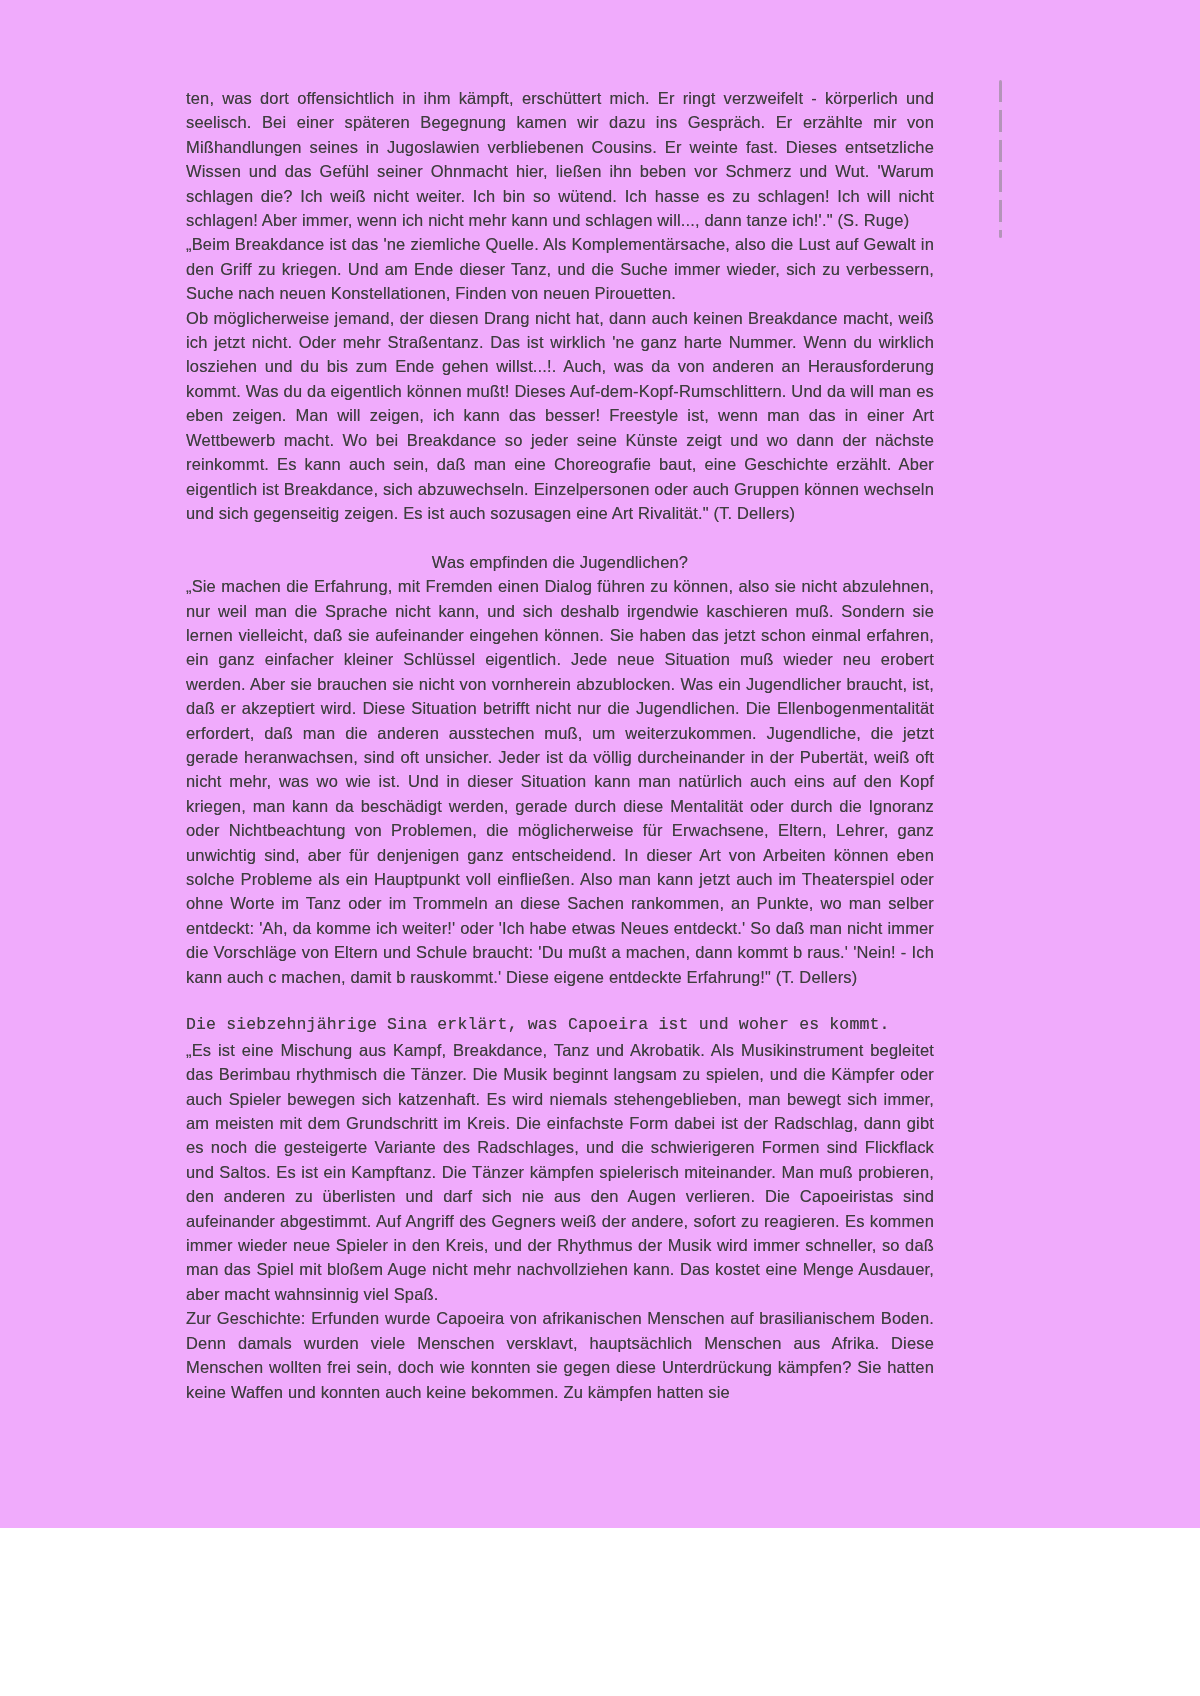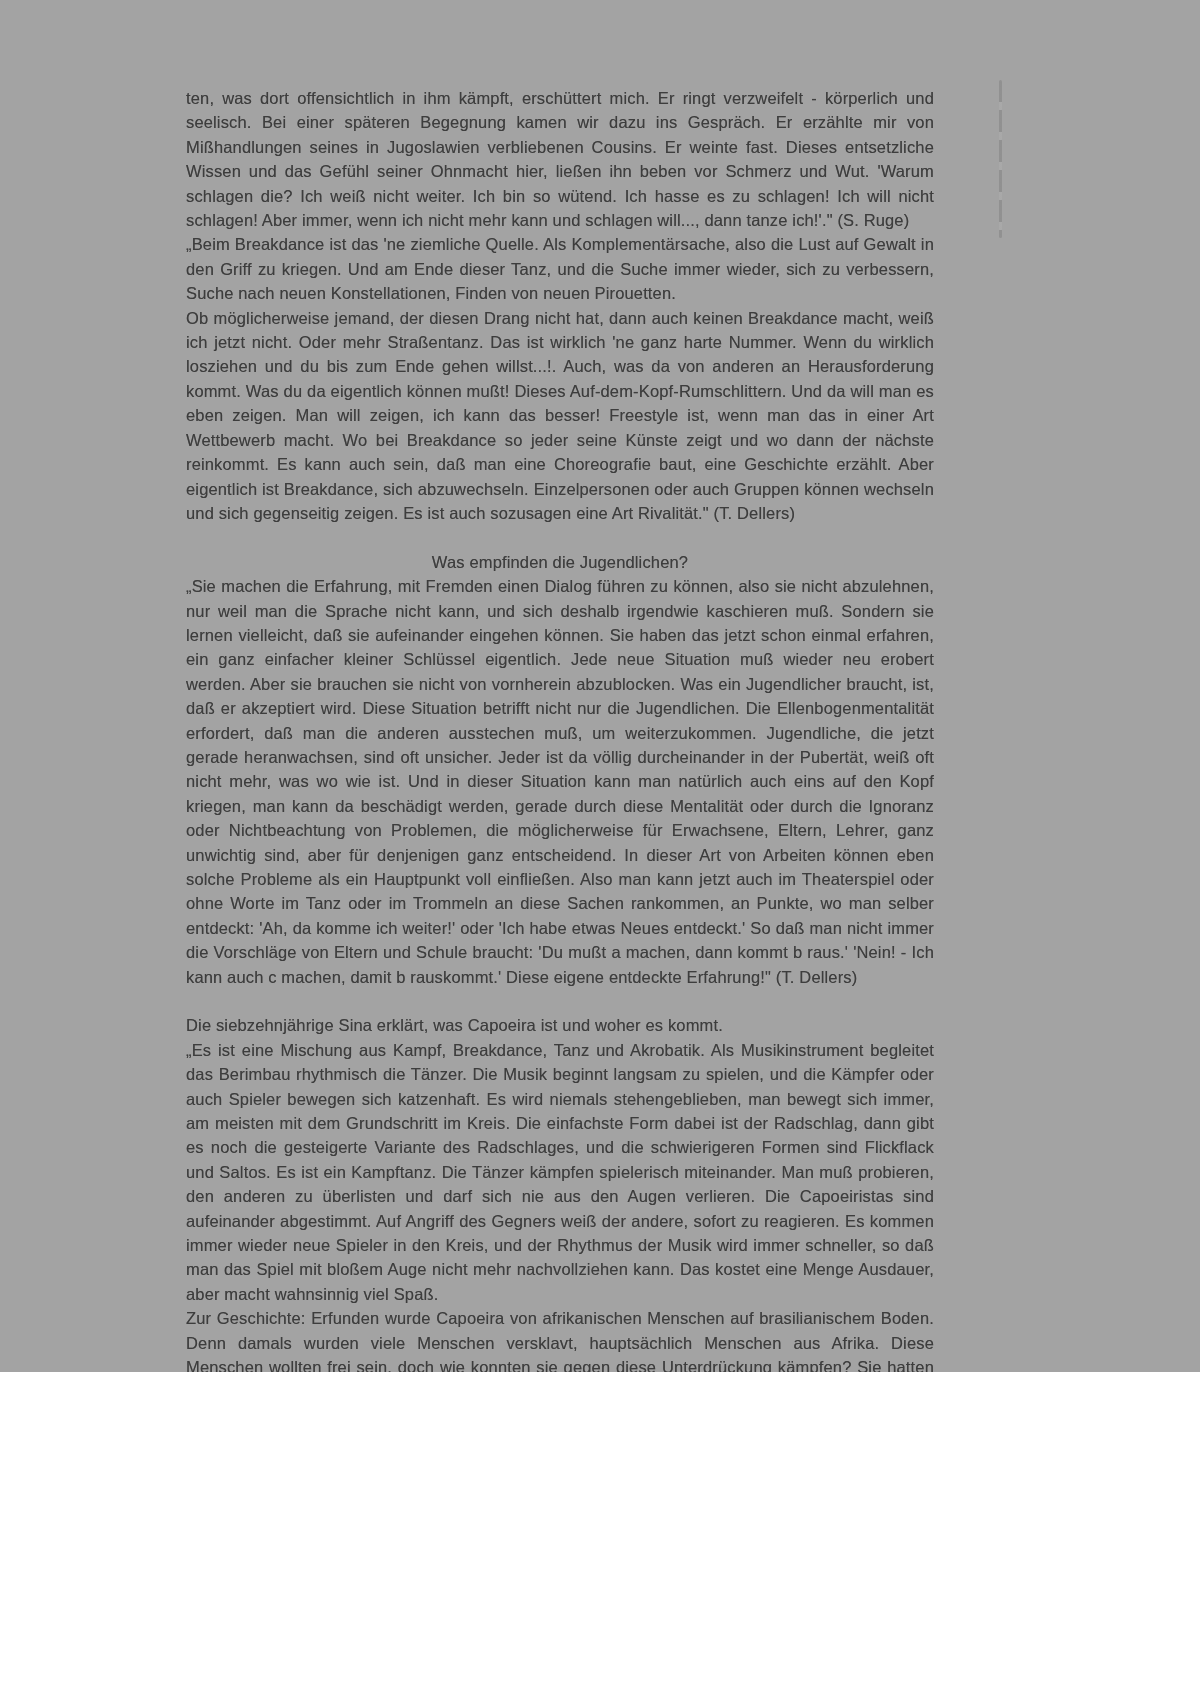--- a/index.html
+++ b/index.html
@@ -3,22 +3,22 @@
 <meta charset="utf-8">
 <style>
   html, body {
     margin: 0;
     padding: 0;
     background: #ffffff;
   }
   .page {
     position: relative;
     width: 1200px;
-    height: 1372px;
-    background: #a3a3a3;
+    height: 1528px;
+    background: #f0abfc;
     overflow: hidden;
     font-family: "Liberation Sans", sans-serif;
   }
   .content {
     position: absolute;
     left: 186px;
     top: 86px;
     width: 748px;
     color: #3d3d3d;
     font-size: 16.5px;
@@ -32,20 +32,21 @@
   }
   .heading {
     text-align: center;
     margin-top: 24.4px !important;
     margin-bottom: 24.4px;
   }
   .intro {
     text-align: left;
     margin-top: 24.4px !important;
     margin-bottom: 24.4px;
+    font-family: Liberation Mono, monospace;
   }
   
   .scan-line {
     position: absolute;
     left: 999px;
     top: 80px;
     width: 3px;
     height: 158px;
     background: repeating-linear-gradient(
       to bottom,

